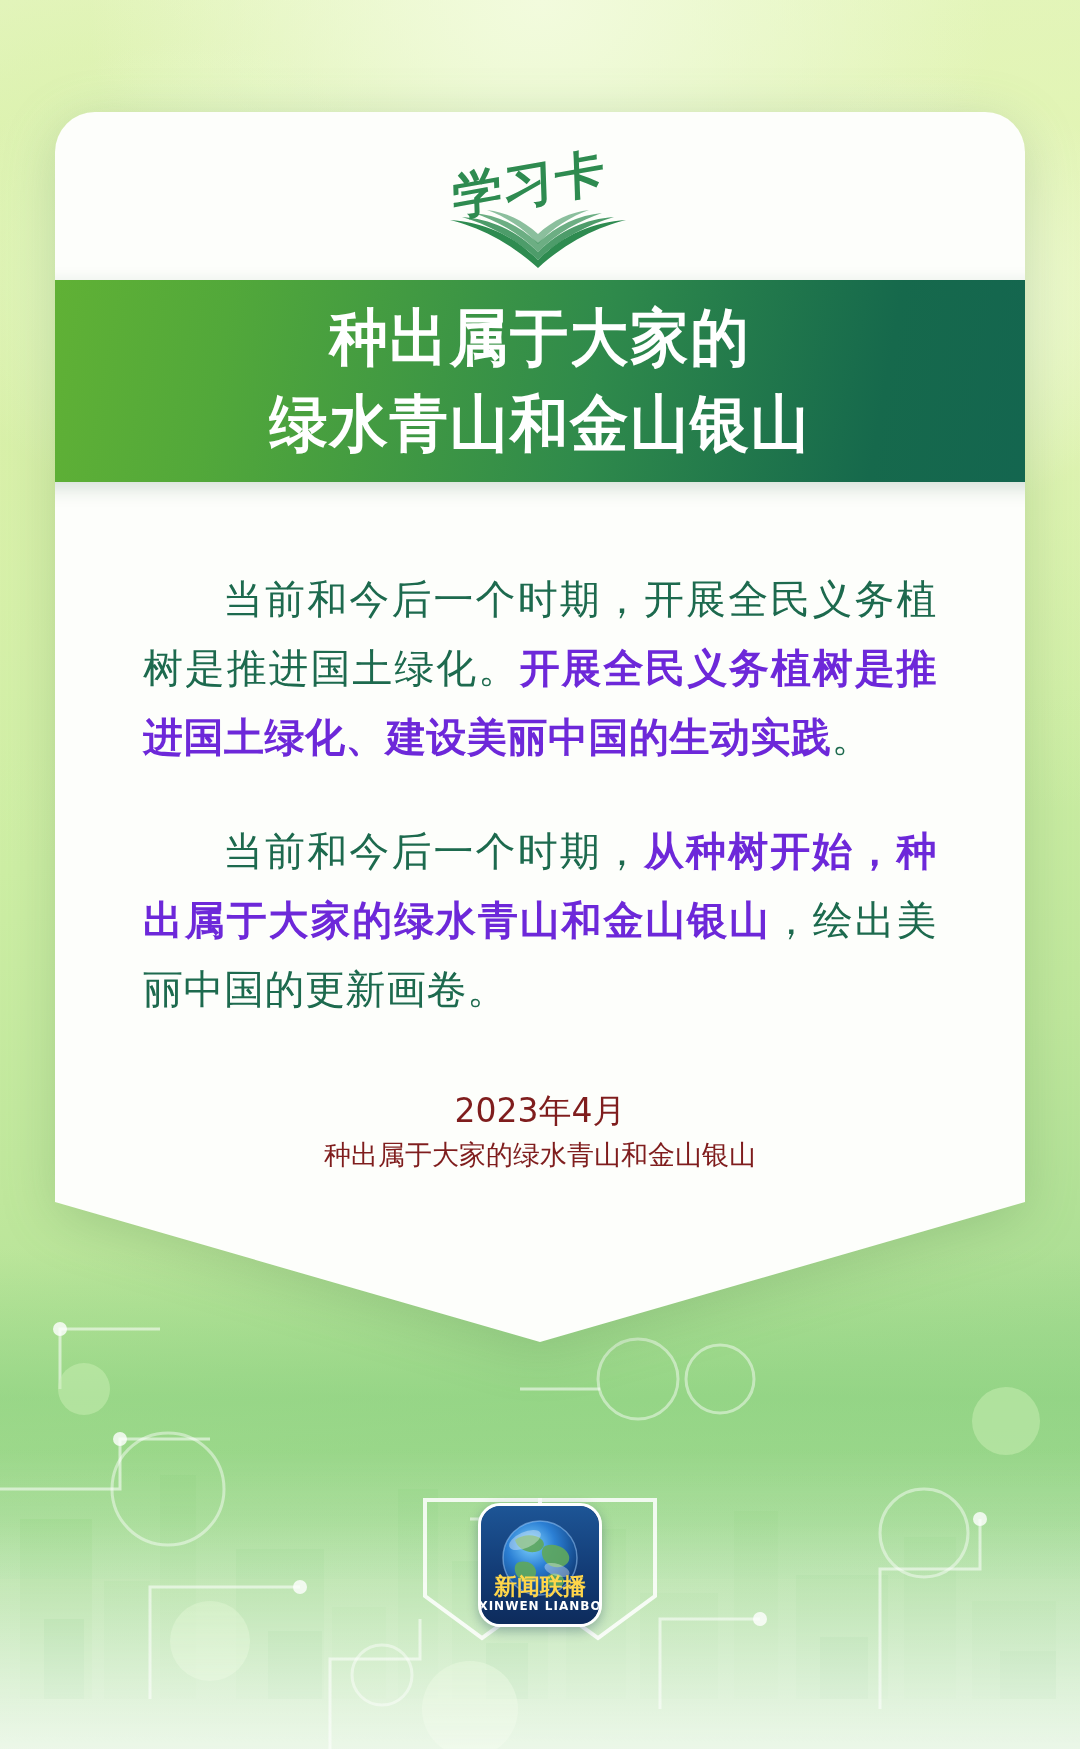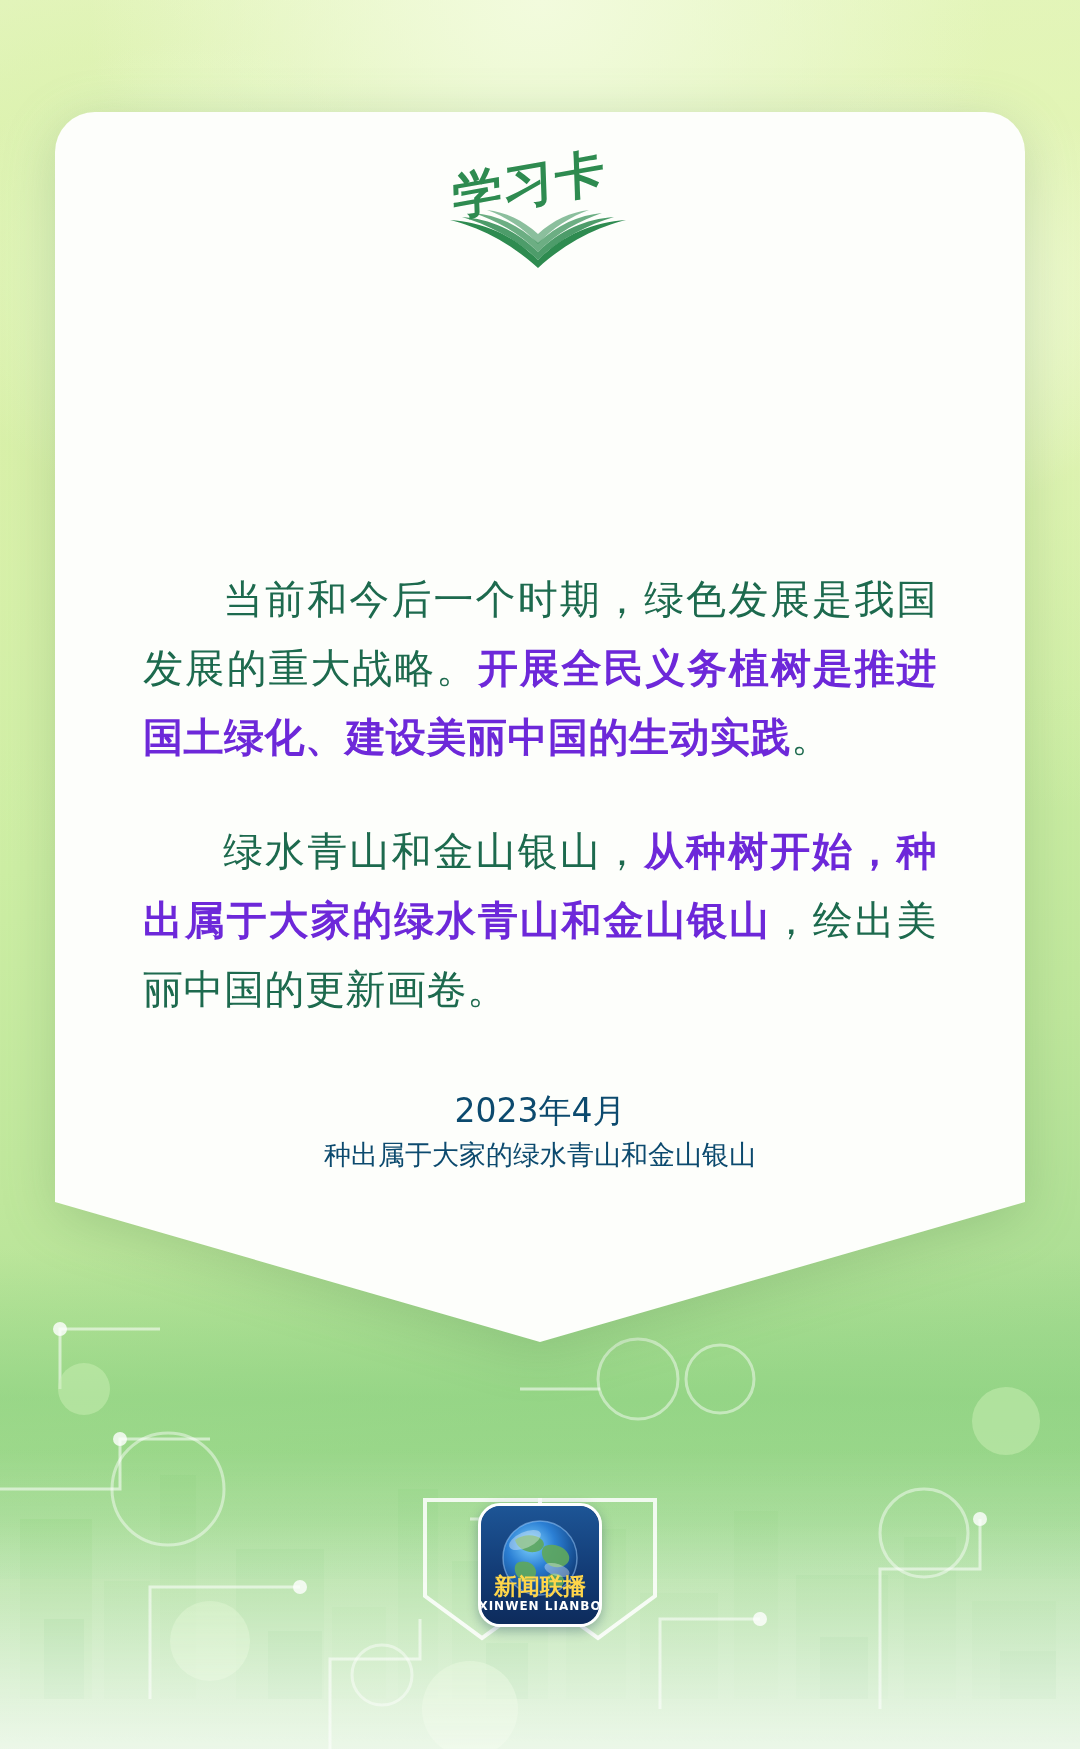--- a/index.html
+++ b/index.html
@@ -95,21 +95,21 @@
     text-align:justify;
     text-indent:2em;
     margin:0 0 46px 0;
     letter-spacing:.5px;
   }
   .para b{font-weight:700;color:#6d28d9;}
   .para .reg{font-weight:400;}
 
   
   .attrib{
-    margin-top:64px;text-align:center;color:#0c4a6e;
+    margin-top:64px;text-align:center;color:#7f1d1d;
     font-family:"DejaVu Sans","Liberation Sans",sans-serif;
   }
   .attrib .date{font-size:33px;line-height:1.42;font-weight:400;}
   .attrib .src{font-size:27px;line-height:1.5;font-weight:400;}
 
   
   .cctv-logo{
     position:absolute;left:50%;transform:translateX(-50%);
     top:1503px;width:118px;height:118px;
     border-radius:22px;overflow:hidden;
@@ -214,27 +214,31 @@
           </g>
           <g fill="#2e8b50">
             <path d="M118 118 C92 92 62 80 30 78 C56 84 90 100 118 126 C146 100 180 84 206 78 C174 80 144 92 118 118 Z"></path>
             <path d="M118 110 C96 88 70 77 42 75 C66 82 96 96 118 118 C140 96 170 82 194 75 C166 77 140 88 118 110 Z" opacity=".85"></path>
             <path d="M118 101 C99 83 77 73 54 71 C75 78 100 91 118 110 C136 91 161 78 182 71 C159 73 137 83 118 101 Z" opacity=".7"></path>
             <path d="M118 92 C103 78 85 70 67 68 C84 74 104 86 118 102 C132 86 152 74 169 68 C151 70 133 78 118 92 Z" opacity=".55"></path>
           </g>
         </svg>
       </div>
 
+      <div class="banner">
+        <div class="banner-line">种出属于大家的</div>
+        <div class="banner-line">绿水青山和金山银山</div>
+      </div>
 
       <div class="content">
         <p class="para">
-          <span class="reg">当前和今后一个时期，绿色发展是我国发展的重大战略。</span><b>开展全民义务植树是推进国土绿化、建设美丽中国的生动实践</b><span class="reg">。</span>
+          <span class="reg">当前和今后一个时期，开展全民义务植树是推进国土绿化。</span><b>开展全民义务植树是推进国土绿化、建设美丽中国的生动实践</b><span class="reg">。</span>
         </p>
         <p class="para">
-          <span class="reg">绿水青山和金山银山，</span><b>从种树开始，种出属于大家的绿水青山和金山银山</b><span class="reg">，绘出美丽中国的更新画卷。</span>
+          <span class="reg">当前和今后一个时期，</span><b>从种树开始，种出属于大家的绿水青山和金山银山</b><span class="reg">，绘出美丽中国的更新画卷。</span>
         </p>
 
         <div class="attrib">
           <div class="date">2023年4月</div>
           <div class="src">种出属于大家的绿水青山和金山银山</div>
         </div>
       </div>
 
     </div>
   </div>

